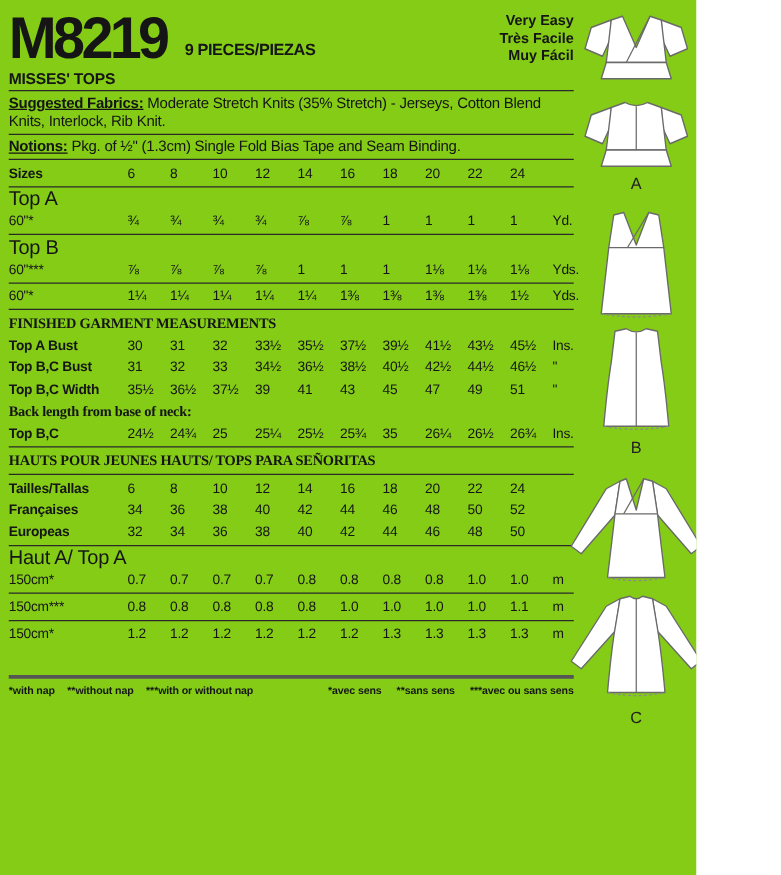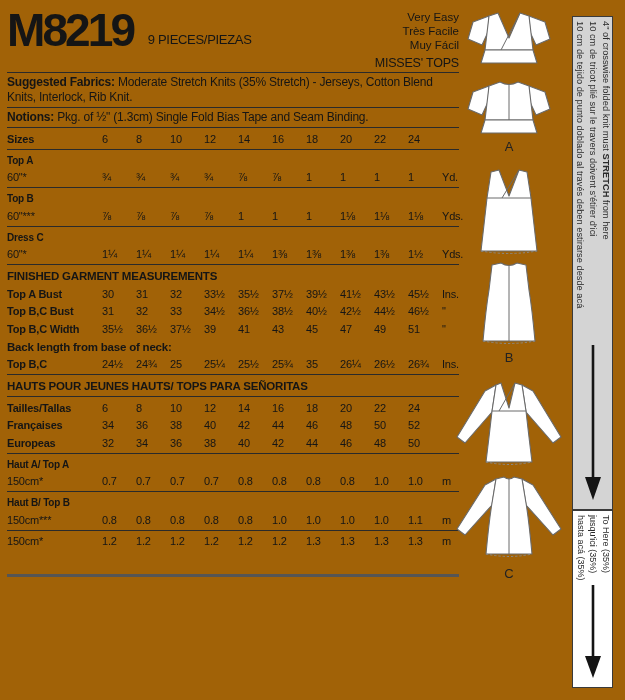--- a/index.html
+++ b/index.html
@@ -1,54 +1,54 @@
 <!DOCTYPE html>
 <html><head>
 <meta charset="utf-8">
 <style>
   html,body { margin:0; padding:0; }
   body {
     width:625px; height:700px; background:#ffffff;
     font-family:"Liberation Sans", sans-serif; color:#151515;
     -webkit-font-smoothing:antialiased;
   }
-  .page { position:relative; width:625px; height:700px; background:#a16207; overflow:hidden; }
+  .page { position:relative; width:557px; height:700px; background:#84cc16; overflow:hidden; }
 
   
   .left { position:absolute; left:7px; top:8px; width:452px; }
 
   .masthead { display:flex; align-items:flex-start; }
   .pattern-number {
     font-size:47px; font-weight:bold; letter-spacing:-3px; line-height:44px;
     transform:scaleX(0.98); transform-origin:left top;
   }
-  .pieces { font-size:13px; letter-spacing:-0.3px; margin:24px 0 0 12px; font-weight:normal; }
-  .difficulty { margin-left:auto; text-align:right; font-weight:normal; font-size:11.5px; line-height:14px; padding-top:2px; }
-
-  .category { font-weight:normal; font-size:12.5px; margin-top:4px; letter-spacing:-0.2px;text-align:right; }
+  .pieces { font-size:13px; letter-spacing:-0.3px; margin:24px 0 0 12px; font-weight:bold; }
+  .difficulty { margin-left:auto; text-align:right; font-weight:bold; font-size:11.5px; line-height:14px; padding-top:2px; }
+
+  .category { font-weight:bold; font-size:12.5px; margin-top:4px; letter-spacing:-0.2px; }
 
   .rule   { border:none; border-top:1.6px solid #2a2a2a; margin:2px 0; }
   .rule-sp{ border:none; border-top:1.6px solid #2a2a2a; margin:1px 0 2px 0; }
   .thick-rule { border:none; border-top:3px solid #555; margin:24px 0 4px 0; }
 
   .para { font-size:12px; line-height:15px; margin:2px 0; letter-spacing:-0.2px; }
-  .para b { letter-spacing:-0.2px; }
+  .para b { letter-spacing:-0.2px;text-decoration:underline; }
 
   
   .trow {
     display:grid; grid-template-columns:95px repeat(10,34px) 24px;
     font-size:11px; height:17.5px; align-items:center; letter-spacing:-0.2px;
     white-space:nowrap;
   }
   .trow .lab { font-weight:bold; }
   .trow .lab-n { font-weight:normal; }
   .trow .c { overflow:visible; }
   .trow .u { white-space:nowrap; }
-  .group-row { font-weight:bold; font-size:10px; height:17px; display:flex; align-items:center; letter-spacing:-0.2px; }
-  .sec-title { font-weight:bold; font-size:11.5px; height:18px; display:flex; align-items:center; letter-spacing:-0.2px; }
+  .group-row { font-weight:normal; font-size:16px; height:17px; display:flex; align-items:center; letter-spacing:-0.2px; }
+  .sec-title { font-weight:bold; font-size:11.5px; height:18px; display:flex; align-items:center; letter-spacing:-0.2px;font-family:Liberation Serif, serif; }
 
   .footnotes { display:flex; justify-content:space-between; font-size:8.5px; font-weight:bold; margin-top:2px; letter-spacing:-0.1px; }
   .fng span { margin-right:10px; }
   .fng-r span { margin-left:12px; margin-right:0; }
 
   
   .garments { position:absolute; left:450px; top:6px; width:118px; display:flex; flex-direction:column; align-items:center; }
   .garments svg { display:block; }
   .view-label { font-size:13px; color:#222; text-align:center; line-height:14px; }
   .g-outline { fill:#ffffff; stroke:#6a6a6a; stroke-width:1.1; stroke-linejoin:round; }
@@ -145,21 +145,20 @@
       <span class="c">1</span>
       <span class="c">1</span>
       <span class="c">1</span>
       <span class="c">1⅛</span>
       <span class="c">1⅛</span>
       <span class="c">1⅛</span>
       <span class="u">Yds.</span>
     </div>
     <hr class="rule-sp">
 
-    <div class="group-row">Dress C</div>
     <div class="trow">
       <span class="lab-n">60"*</span>
       <span class="c">1¼</span>
       <span class="c">1¼</span>
       <span class="c">1¼</span>
       <span class="c">1¼</span>
       <span class="c">1¼</span>
       <span class="c">1⅜</span>
       <span class="c">1⅜</span>
       <span class="c">1⅜</span>
@@ -293,21 +292,20 @@
       <span class="c">0.8</span>
       <span class="c">0.8</span>
       <span class="c">0.8</span>
       <span class="c">0.8</span>
       <span class="c">1.0</span>
       <span class="c">1.0</span>
       <span class="u">m</span>
     </div>
     <hr class="rule-sp">
 
-    <div class="group-row">Haut B/ Top B</div>
     <div class="trow">
       <span class="lab-n">150cm***</span>
       <span class="c">0.8</span>
       <span class="c">0.8</span>
       <span class="c">0.8</span>
       <span class="c">0.8</span>
       <span class="c">0.8</span>
       <span class="c">1.0</span>
       <span class="c">1.0</span>
       <span class="c">1.0</span>
@@ -327,20 +325,28 @@
       <span class="c">1.2</span>
       <span class="c">1.3</span>
       <span class="c">1.3</span>
       <span class="c">1.3</span>
       <span class="c">1.3</span>
       <span class="u">m</span>
     </div>
 
     <hr class="thick-rule">
 
+    <div class="footnotes">
+      <div class="fng">
+        <span>*with nap</span><span>**without nap</span><span>***with or without nap</span>
+      </div>
+      <div class="fng fng-r">
+        <span>*avec sens</span><span>**sans sens</span><span>***avec ou sans sens</span>
+      </div>
+    </div>
   </div>
 
   <div class="garments">
 
     <svg width="100" height="60" viewBox="0 0 100 60">
       <path class="g-outline" d="M30,10 L14,16 L9,33 L23,39 L29,26 Z"></path>
       <path class="g-outline" d="M70,10 L86,16 L91,33 L77,39 L71,26 Z"></path>
       <path class="g-outline" d="M30,10 L26,44 L74,44 L70,10 L61,7 L50,32 L39,7 Z"></path>
       <path class="g-line" d="M61,7 L42,44"></path>
       <path class="g-outline" d="M26,44 L22,57 L78,57 L74,44 Z"></path>

